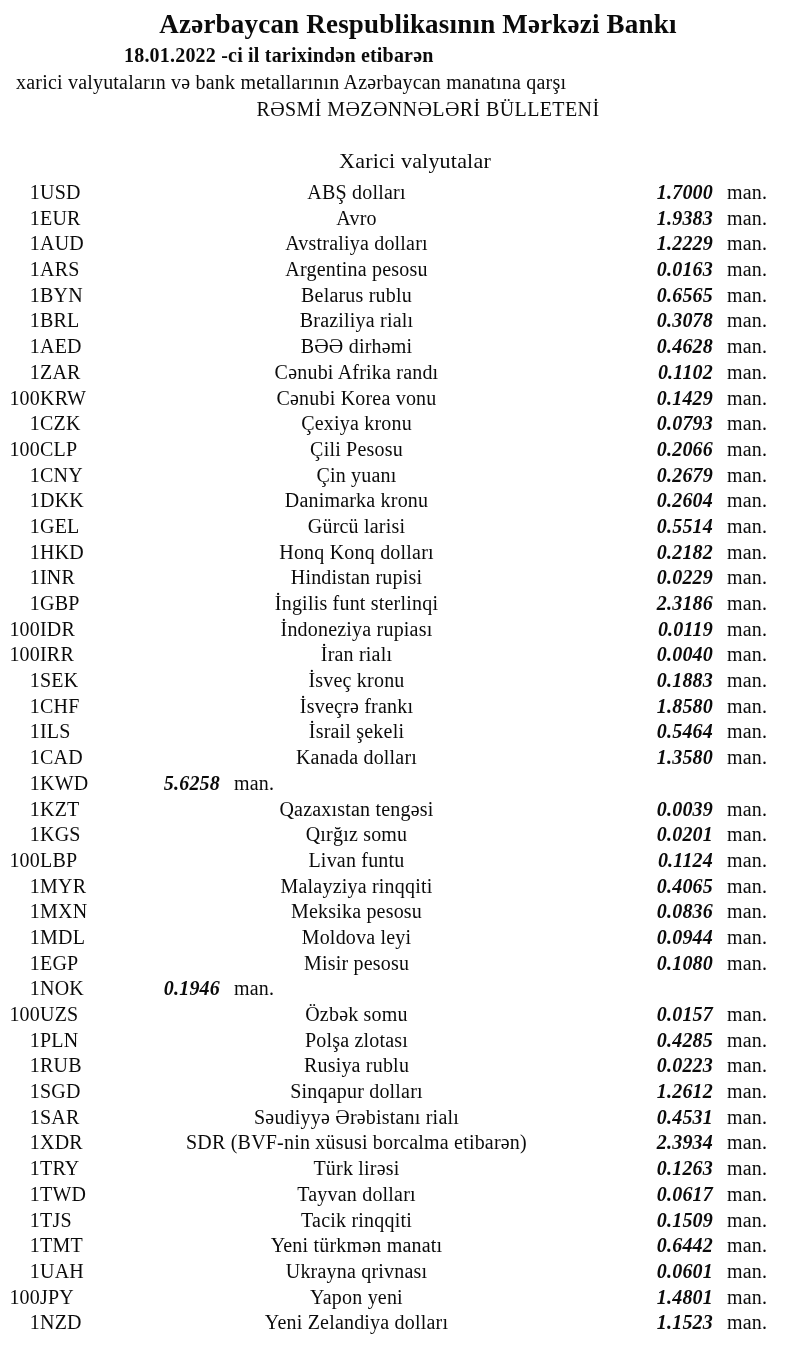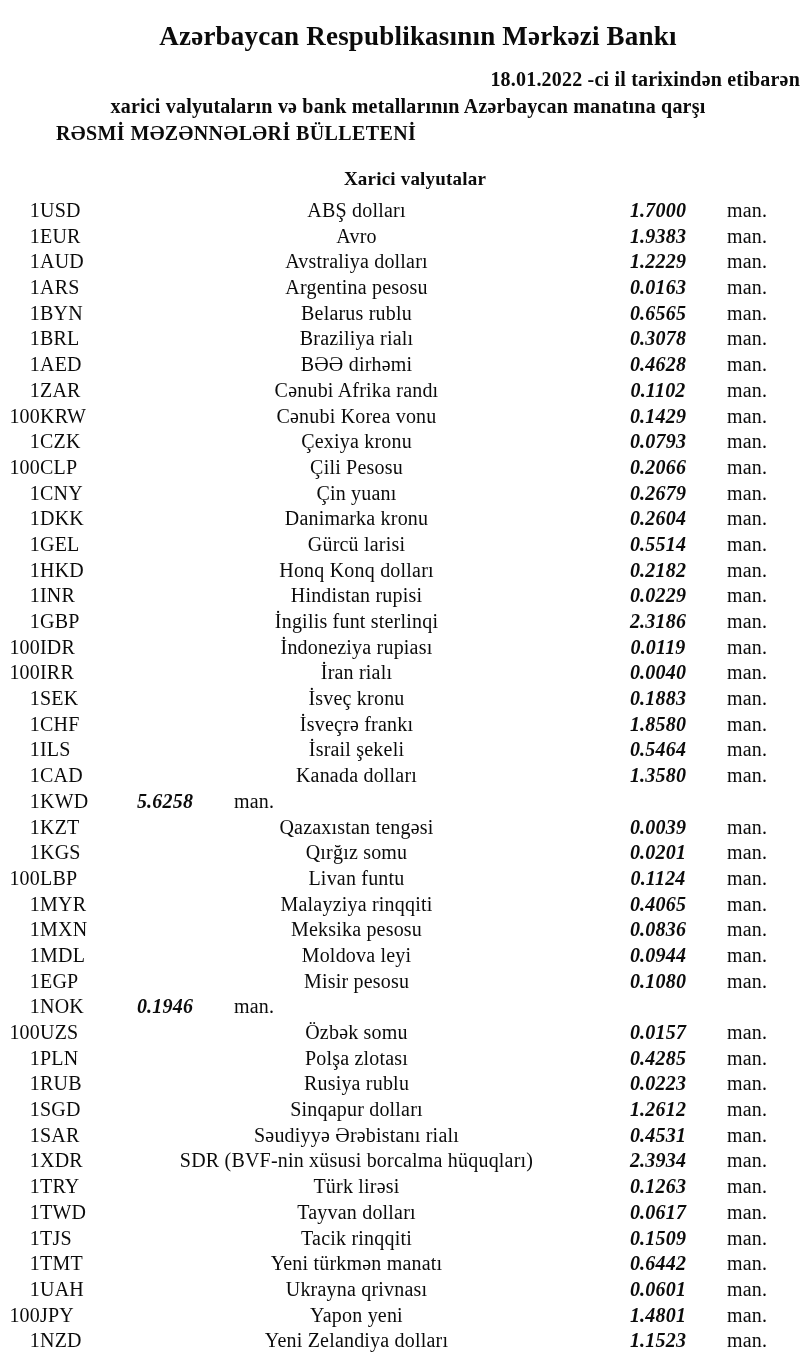--- a/index.html
+++ b/index.html
@@ -12,56 +12,56 @@
   .page {
     position: relative;
     width: 800px;
     height: 1353px;
     box-sizing: border-box;
     padding-top: 6px;
     background: #ffffff;
     overflow: hidden;
   }
   .bank-title {
-    margin: 12px;
+    margin: 0;
     font-size: 27px;
     font-weight: bold;
     line-height: 36px;
     text-align: center;
     text-indent: 36px;
     letter-spacing: 0.2px;
   }
   .date-line {
     font-size: 20px;
     font-weight: bold;
     line-height: 27px;
-    text-align: right;
+    text-align: left;
     text-indent: 124px;
     letter-spacing: 0.2px;
   }
   .subtitle-line {
     font-size: 20px;
-    font-weight: bold;
+    font-weight: normal;
+    line-height: 27px;
+    text-align: left;
+    text-indent: 16px;
+    letter-spacing: 0.2px;
+  }
+  .bulletin-line {
+    font-size: 20px;
+    font-weight: normal;
     line-height: 27px;
     text-align: center;
-    text-indent: 16px;
-    letter-spacing: 0.2px;
-  }
-  .bulletin-line {
-    font-size: 20px;
-    font-weight: bold;
-    line-height: 27px;
-    text-align: left;
     text-indent: 56px;
     letter-spacing: 0.4px;
   }
   .section-title {
-    margin-top: 20px;
-    font-size: 19px;
-    font-weight: bold;
+    margin-top: 26px;
+    font-size: 22px;
+    font-weight: normal;
     line-height: 24px;
     text-align: center;
     text-indent: 30px;
     letter-spacing: 0.2px;
   }
   .rates-table {
     margin-top: 7px;
     width: 100%;
   }
   .row {
@@ -83,21 +83,21 @@
     flex: 0 0 70px;
   }
   .col-name {
     flex: 1 1 auto;
     text-align: center;
     overflow: hidden;
   }
   .col-rate {
     width: 110px;
     flex: 0 0 110px;
-    text-align: center;
+    text-align: right;
     font-weight: bold;
     font-style: italic;
   }
   .col-unit {
     width: 87px;
     flex: 0 0 87px;
     box-sizing: border-box;
     padding-left: 14px;
     text-align: left;
   }
@@ -406,21 +406,21 @@
     <span class="col-nominal">1</span>
     <span class="col-code">SAR</span>
     <span class="col-name">Səudiyyə Ərəbistanı rialı</span>
     <span class="col-rate">0.4531</span>
     <span class="col-unit">man.</span>
   </div>
 
   <div class="row">
     <span class="col-nominal">1</span>
     <span class="col-code">XDR</span>
-    <span class="col-name">SDR (BVF-nin xüsusi borcalma hüquqları)</span>
+    <span class="col-name">SDR (BVF-nin xüsusi borcalma etibarən)</span>
     <span class="col-rate">2.3934</span>
     <span class="col-unit">man.</span>
   </div>
 
   <div class="row">
     <span class="col-nominal">1</span>
     <span class="col-code">TRY</span>
     <span class="col-name">Türk lirəsi</span>
     <span class="col-rate">0.1263</span>
     <span class="col-unit">man.</span>

